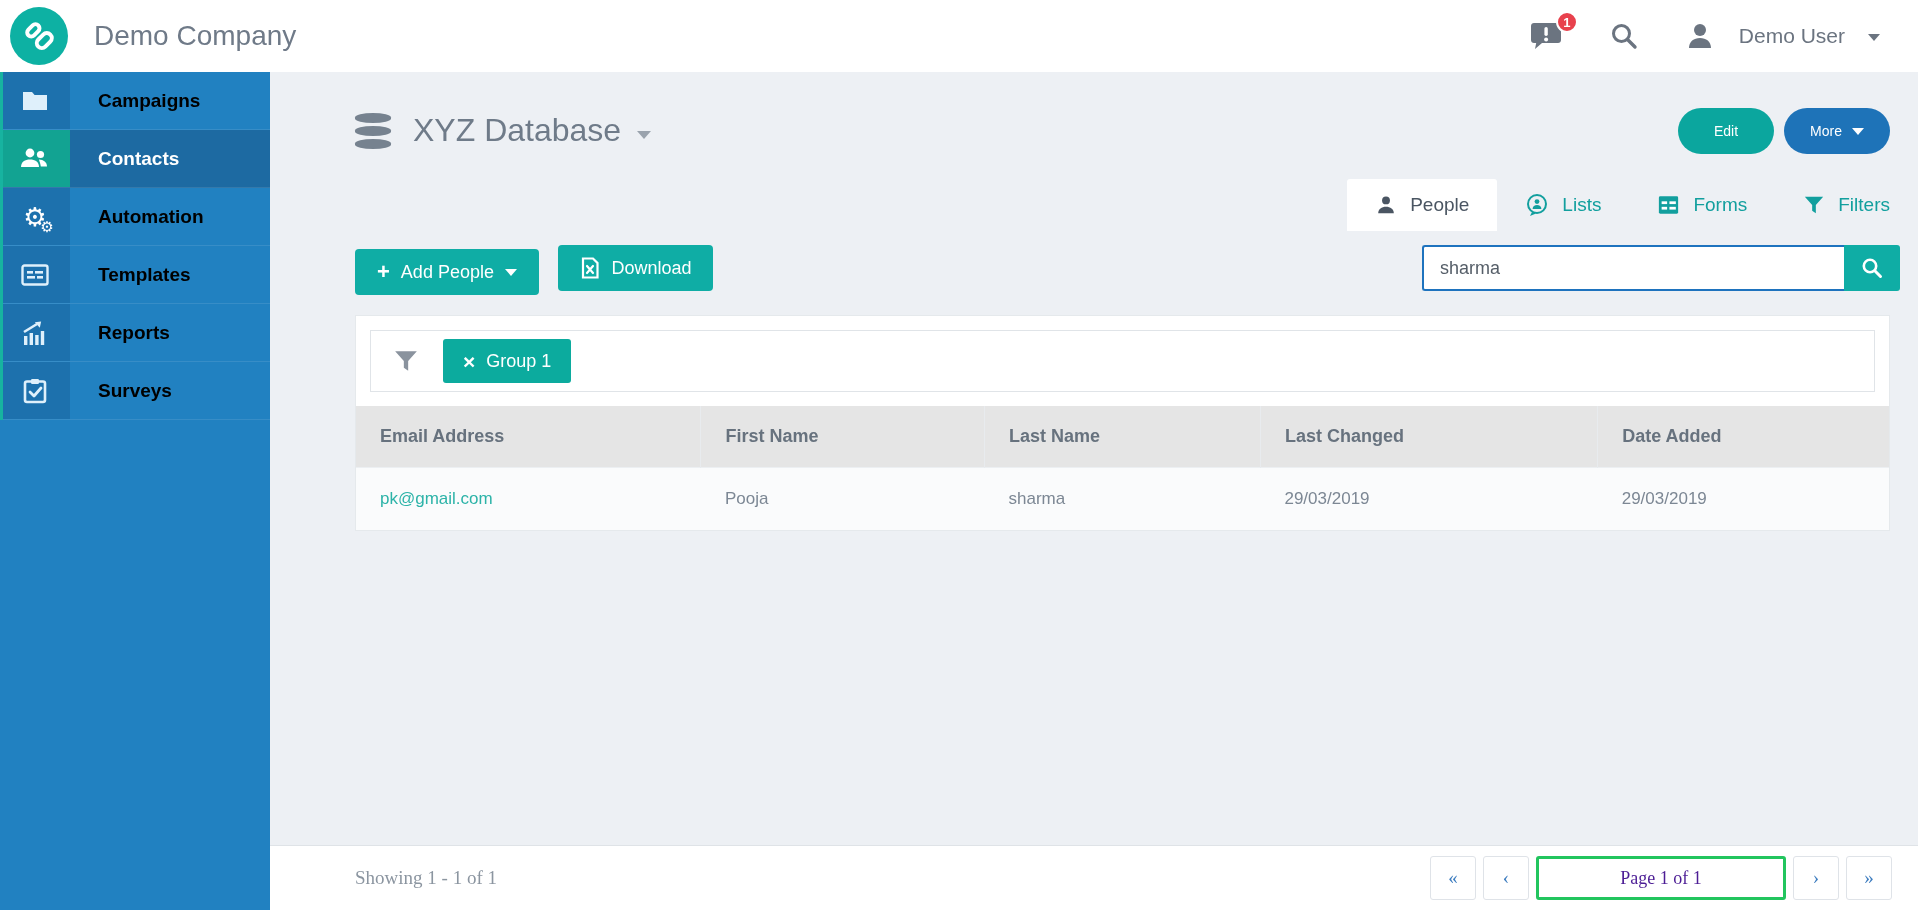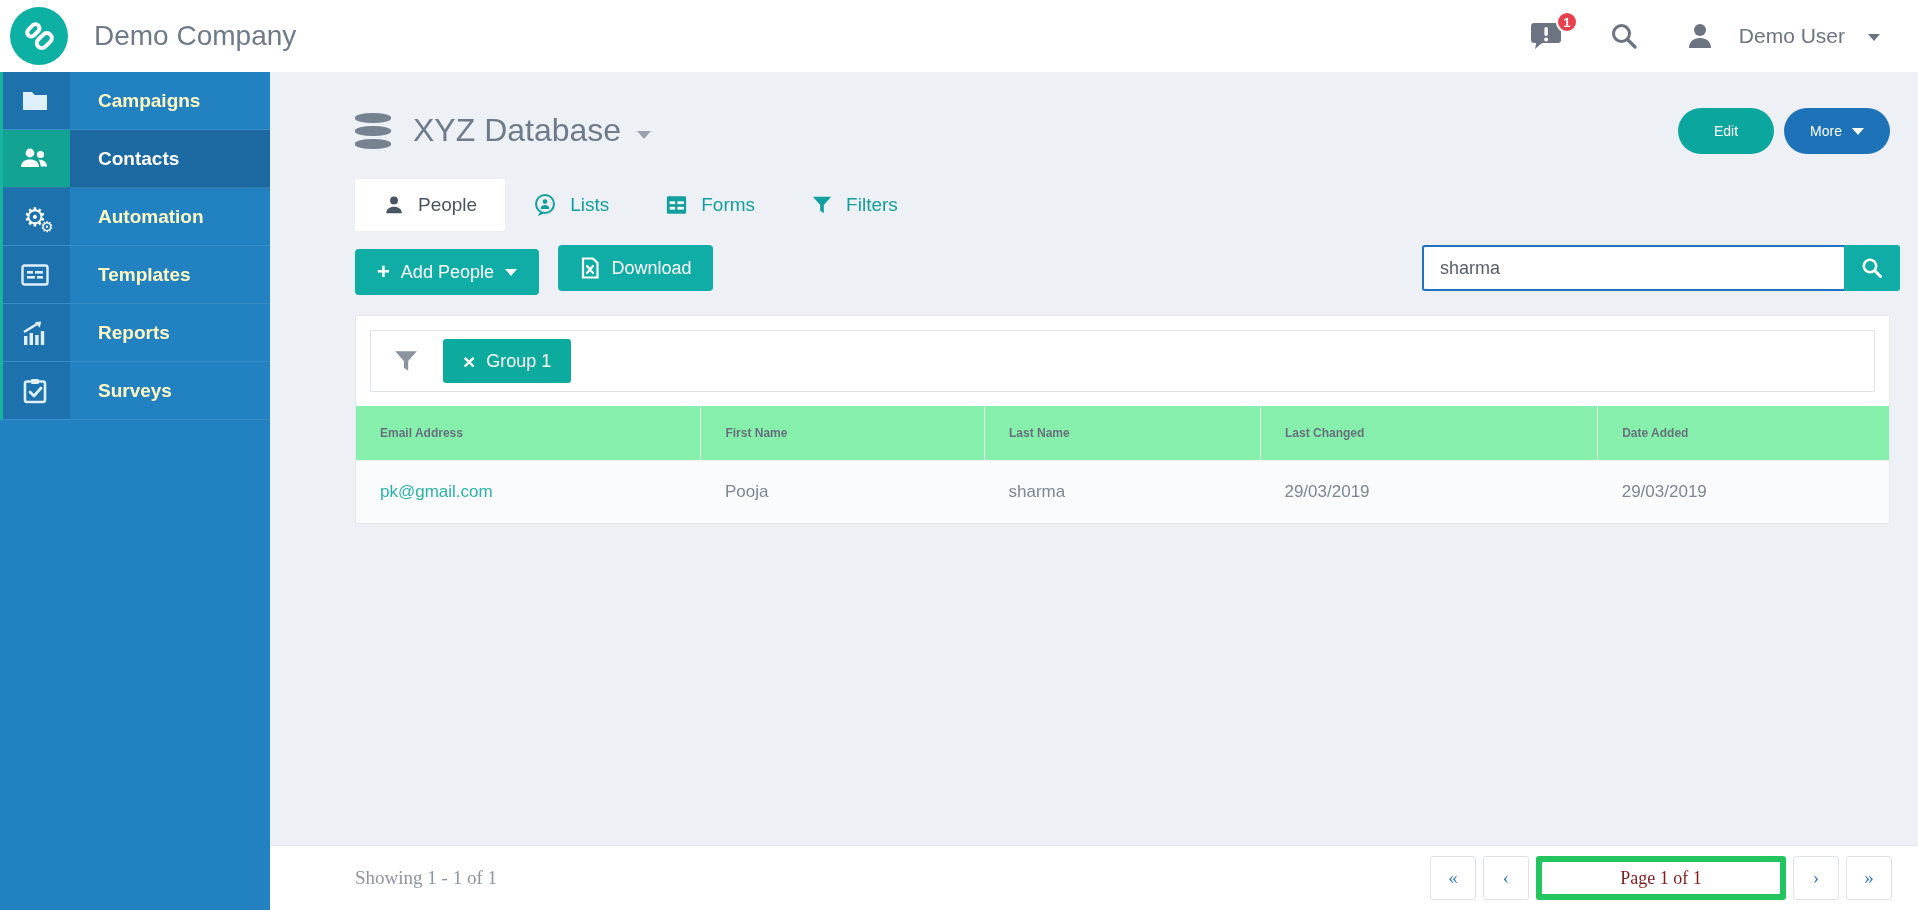--- a/index.html
+++ b/index.html
@@ -33,21 +33,21 @@
   .sidebar { position:absolute; top:72px; left:0; width:270px; height:838px;
     background:#2181c1; }
   .side-items { position:relative; }
   .side-items::before { content:""; position:absolute; left:0; top:0; width:3px;
     height:348px; background:#17b3a0; z-index:2; }
   .side-item { display:flex; align-items:stretch; height:58px; cursor:pointer;
     border-bottom:1px solid rgba(255,255,255,0.10); }
   .side-icon-cell { width:70px; background:#1d71ad; display:flex; align-items:center;
     justify-content:center; flex:0 0 auto; }
   .side-label { display:flex; align-items:center; padding-left:28px; font-size:19px;
-    font-weight:bold; color:#fef9c3; flex:1; }
+    font-weight:bold; color:#000000; flex:1; }
   .side-item.active .side-icon-cell { background:#12a392; }
   .side-item.active { background:#1d6aa2;justify-content:flex-end; }
   .side-item.active .side-label { color:#ffffff; }
   .gear-glyph { color:#fff; font-size:26px; line-height:1; position:relative; }
   .gear-glyph .gear-small { position:absolute; font-size:15px; right:-7px; bottom:-4px; }
 
   
   .main { position:absolute; top:72px; left:270px; width:1648px; height:838px;
     background:#edf0f4; }
   .title-row { position:relative; padding:40px 28px 0 85px; display:flex; align-items:center; }
@@ -59,21 +59,21 @@
     margin-left:16px; margin-top:8px; cursor:pointer; }
   .title-buttons { position:absolute; right:28px; top:36px; display:flex; gap:10px; }
   .btn-pill { border:none; color:#fff; font-size:14px; border-radius:23px;
     height:46px; cursor:pointer; font-family:inherit; display:inline-flex;
     align-items:center; justify-content:center; gap:10px; }
   .btn-edit { background:#0ba69e; padding:0 36px; }
   .btn-more { background:#1e73b8; padding:0 26px; }
   .btn-more .caret { color:#fff; }
 
   
-  .tabs { display:flex; margin:30px 0 0 85px; }
+  .tabs { display:flex; margin:30px 0 0 85px;justify-content:flex-end; }
   .tab { display:flex; align-items:center; gap:13px; height:52px; padding:0 28px;
     font-size:19px; color:#129f9e; cursor:pointer; }
   .tab svg { flex:0 0 auto; }
   .tab.active { background:#ffffff; color:#4a5562; border-radius:3px 3px 0 0; }
 
   
   .toolbar { position:relative; margin:14px 0 0 85px; height:46px; }
   .btn-flat { border:none; color:#fff; background:#0fada5; font-size:18px;
     border-radius:4px; height:46px; padding:0 22px; cursor:pointer;
     font-family:inherit; display:inline-flex; align-items:center; gap:11px;
@@ -91,37 +91,37 @@
   
   .card { margin:24px 28px 0 85px; background:#ffffff; border:1px solid #e5e9ec; }
   .filter-bar { margin:14px; border:1px solid #e0e4e8; height:62px; display:flex;
     align-items:center; padding:0 22px; gap:24px; background:#fff; }
   .chip { background:#0cab9e; color:#fff; font-size:18px; height:44px;
     display:inline-flex; align-items:center; gap:11px; padding:0 20px;
     border-radius:3px; cursor:pointer; }
   .chip-x { font-size:21px; font-weight:bold; line-height:1; cursor:pointer; }
 
   table { width:100%; border-collapse:collapse; }
-  th { background:#86efac; text-align:left; font-size:12px; color:#67727e;
+  th { background:#e5e5e5; text-align:left; font-size:18px; color:#67727e;
     padding:20px 24px; font-weight:bold; border-left:1px solid #e8ebee; }
   th:first-child { border-left:none; }
   td { background:#fafbfc; font-size:17px; color:#7c8794; padding:21px 24px;
     border-top:1px solid #eceff2; }
   .email-link { color:#2cb3a8; text-decoration:none; cursor:pointer; }
 
   
   .footer { position:absolute; left:270px; bottom:0; width:1648px; height:65px;
     background:#ffffff; border-top:1px solid #dfe3e7; display:flex; align-items:center;font-family:Liberation Serif, serif; }
   .showing-text { margin-left:85px; font-size:19px; color:#8b95a0; }
   .pager { margin-left:auto; margin-right:26px; display:flex; gap:7px; align-items:center; }
   .pg-btn { width:46px; height:44px; background:#fff; border:1px solid #dfe3e8;
     border-radius:3px; color:#3f7ec0; font-size:19px; display:flex; align-items:center;
     justify-content:center; cursor:pointer; font-family:inherit; }
-  .pg-indicator { width:250px; height:44px; background:#fff; border:6px solid #22c55e;
-    border-radius:3px; color:#7f1d1d; font-size:18px; display:flex; align-items:center;
+  .pg-indicator { width:250px; height:44px; background:#fff; border:3px solid #22c55e;
+    border-radius:3px; color:#4c1d95; font-size:18px; display:flex; align-items:center;
     justify-content:center; }
 
   svg { display:block; }
 </style>
 </head>
 <body>
 
 <div class="header">
   <div class="logo-circle">
     <div class="logo-mark">

